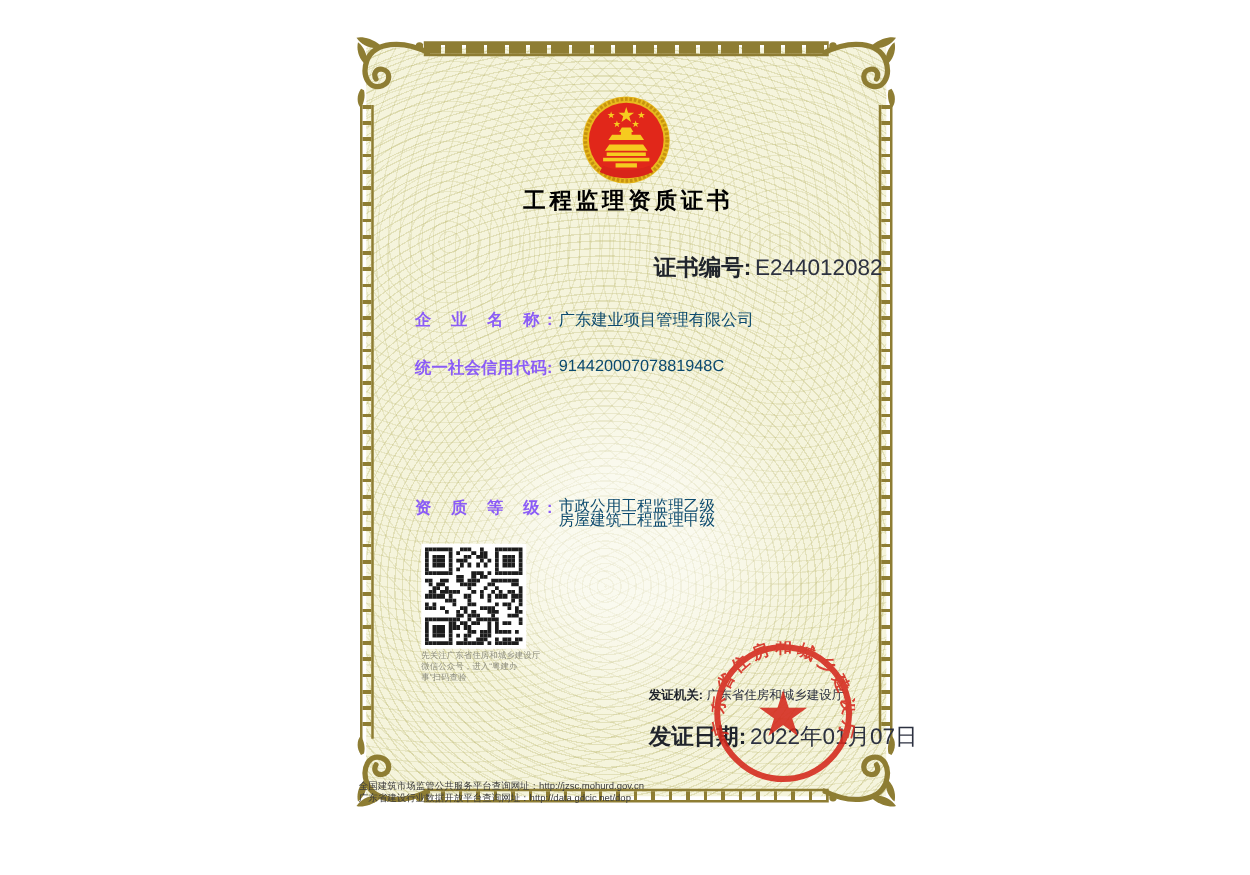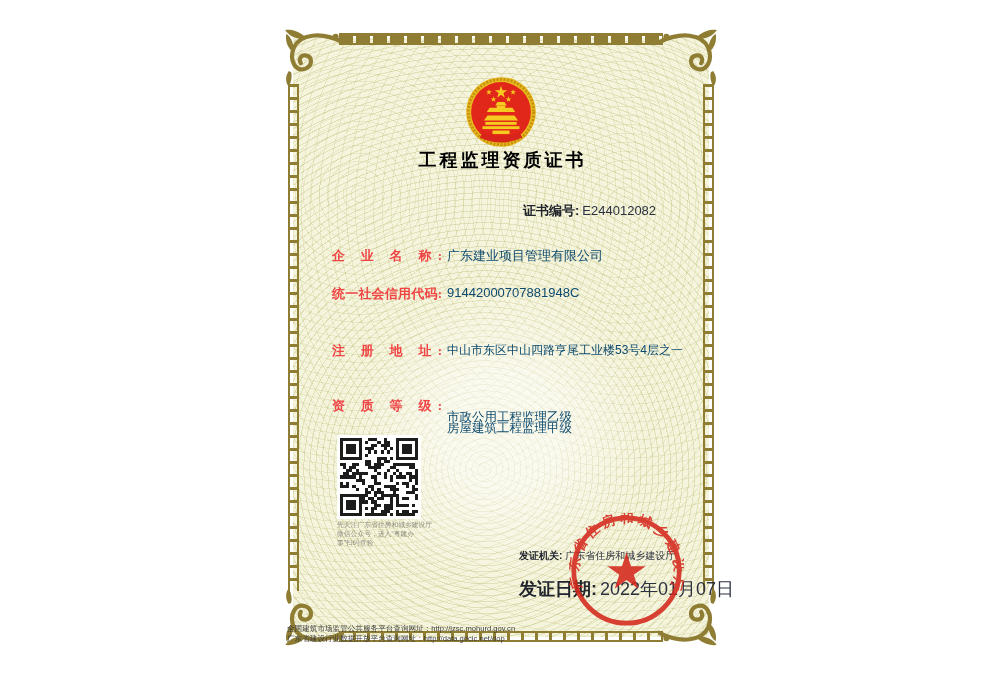--- a/index.html
+++ b/index.html
@@ -39,29 +39,29 @@
     background:repeating-linear-gradient(180deg,var(--gold) 0 3px,rgba(0,0,0,0) 3px 13px);}
   .corner{position:absolute;width:60px;height:60px;}
   .corner.tl{left:1px;top:1px;}
   .corner.tr{right:1px;top:1px;transform:scaleX(-1);}
   .corner.bl{left:1px;bottom:1px;transform:scaleY(-1);}
   .corner.br{right:1px;bottom:1px;transform:scale(-1,-1);}
   
   .emblem{position:absolute;top:47px;left:50%;transform:translateX(-50%);width:72px;height:74px;}
   .title{position:absolute;top:120px;left:0;right:0;text-align:center;
     font-size:18px;font-weight:bold;color:#000000;letter-spacing:3px;text-indent:3px;}
-  .certno{position:absolute;top:174px;left:240px;font-size:13px;color:#20242c;}
+  .certno{position:absolute;top:174px;left:240px;font-size:18px;color:#20242c;}
   .certno .lab{font-weight:bold;}
   .certno .val{font-weight:500;margin-left:3px;color:#2c3140;}
   
   .frow{position:absolute;left:49px;right:12px;font-size:13px;white-space:nowrap;}
   .flabel{display:inline-block;width:110px;text-align:justify;text-align-last:justify;
-    font-weight:bold;color:#ef4444;vertical-align:top;white-space:normal;font-family:Liberation Serif, serif;}
+    font-weight:bold;color:#8b5cf6;vertical-align:top;white-space:normal;}
   .fvalue{color:#0c4a6e;font-weight:500;margin-left:5px;}
-  .grades{display:inline-block;vertical-align:top;line-height:11px;font-size:12.5px;margin-top:15px;}
+  .grades{display:inline-block;vertical-align:top;line-height:11px;font-size:12.5px;margin-top:3px;}
   
   .qr{position:absolute;left:54px;top:407px;width:84px;height:84px;background:#ffffff;
     display:grid;grid-template-columns:repeat(25,1fr);grid-template-rows:repeat(25,1fr);
     padding:3px;box-sizing:border-box;}
   .qr .d{background:#1c1c1c;}
   .qr-caption{position:absolute;left:54px;top:492px;font-size:6.8px;line-height:9px;color:#8d8d7e;}
   
   .issuer{position:absolute;left:236px;top:521px;font-size:10px;color:#20242c;white-space:nowrap;}
   .idate{position:absolute;left:236px;top:549px;font-size:18px;color:#20242c;white-space:nowrap;}
   .issuer .lab,.idate .lab{font-weight:bold;}
@@ -151,23 +151,20 @@
   <div class="certno">
     <span class="lab">证书编号:</span><span class="val">E244012082</span>
   </div>
 
   <div class="frow" style="top:219px">
     <span class="flabel">企 业 名 称:</span><span class="fvalue">广东建业项目管理有限公司</span>
   </div>
   <div class="frow" style="top:257px">
     <span class="flabel">统一社会信用代码:</span><span class="fvalue">91442000707881948C</span>
   </div>
-  <div class="frow" style="top:314px">
-    <span class="flabel">注 册 地 址:</span><span class="fvalue" style="font-size:12px">中山市东区中山四路亨尾工业楼53号4层之一</span>
-  </div>
   <div class="frow" style="top:369px">
     <span class="flabel">资 质 等 级:</span><span class="fvalue grades"><span>市政公用工程监理乙级</span><br><span>房屋建筑工程监理甲级</span></span>
   </div>
 
   <div class="qr">
       <div class="d"></div>
       <div class="d"></div>
       <div class="d"></div>
       <div class="d"></div>
       <div class="d"></div>

